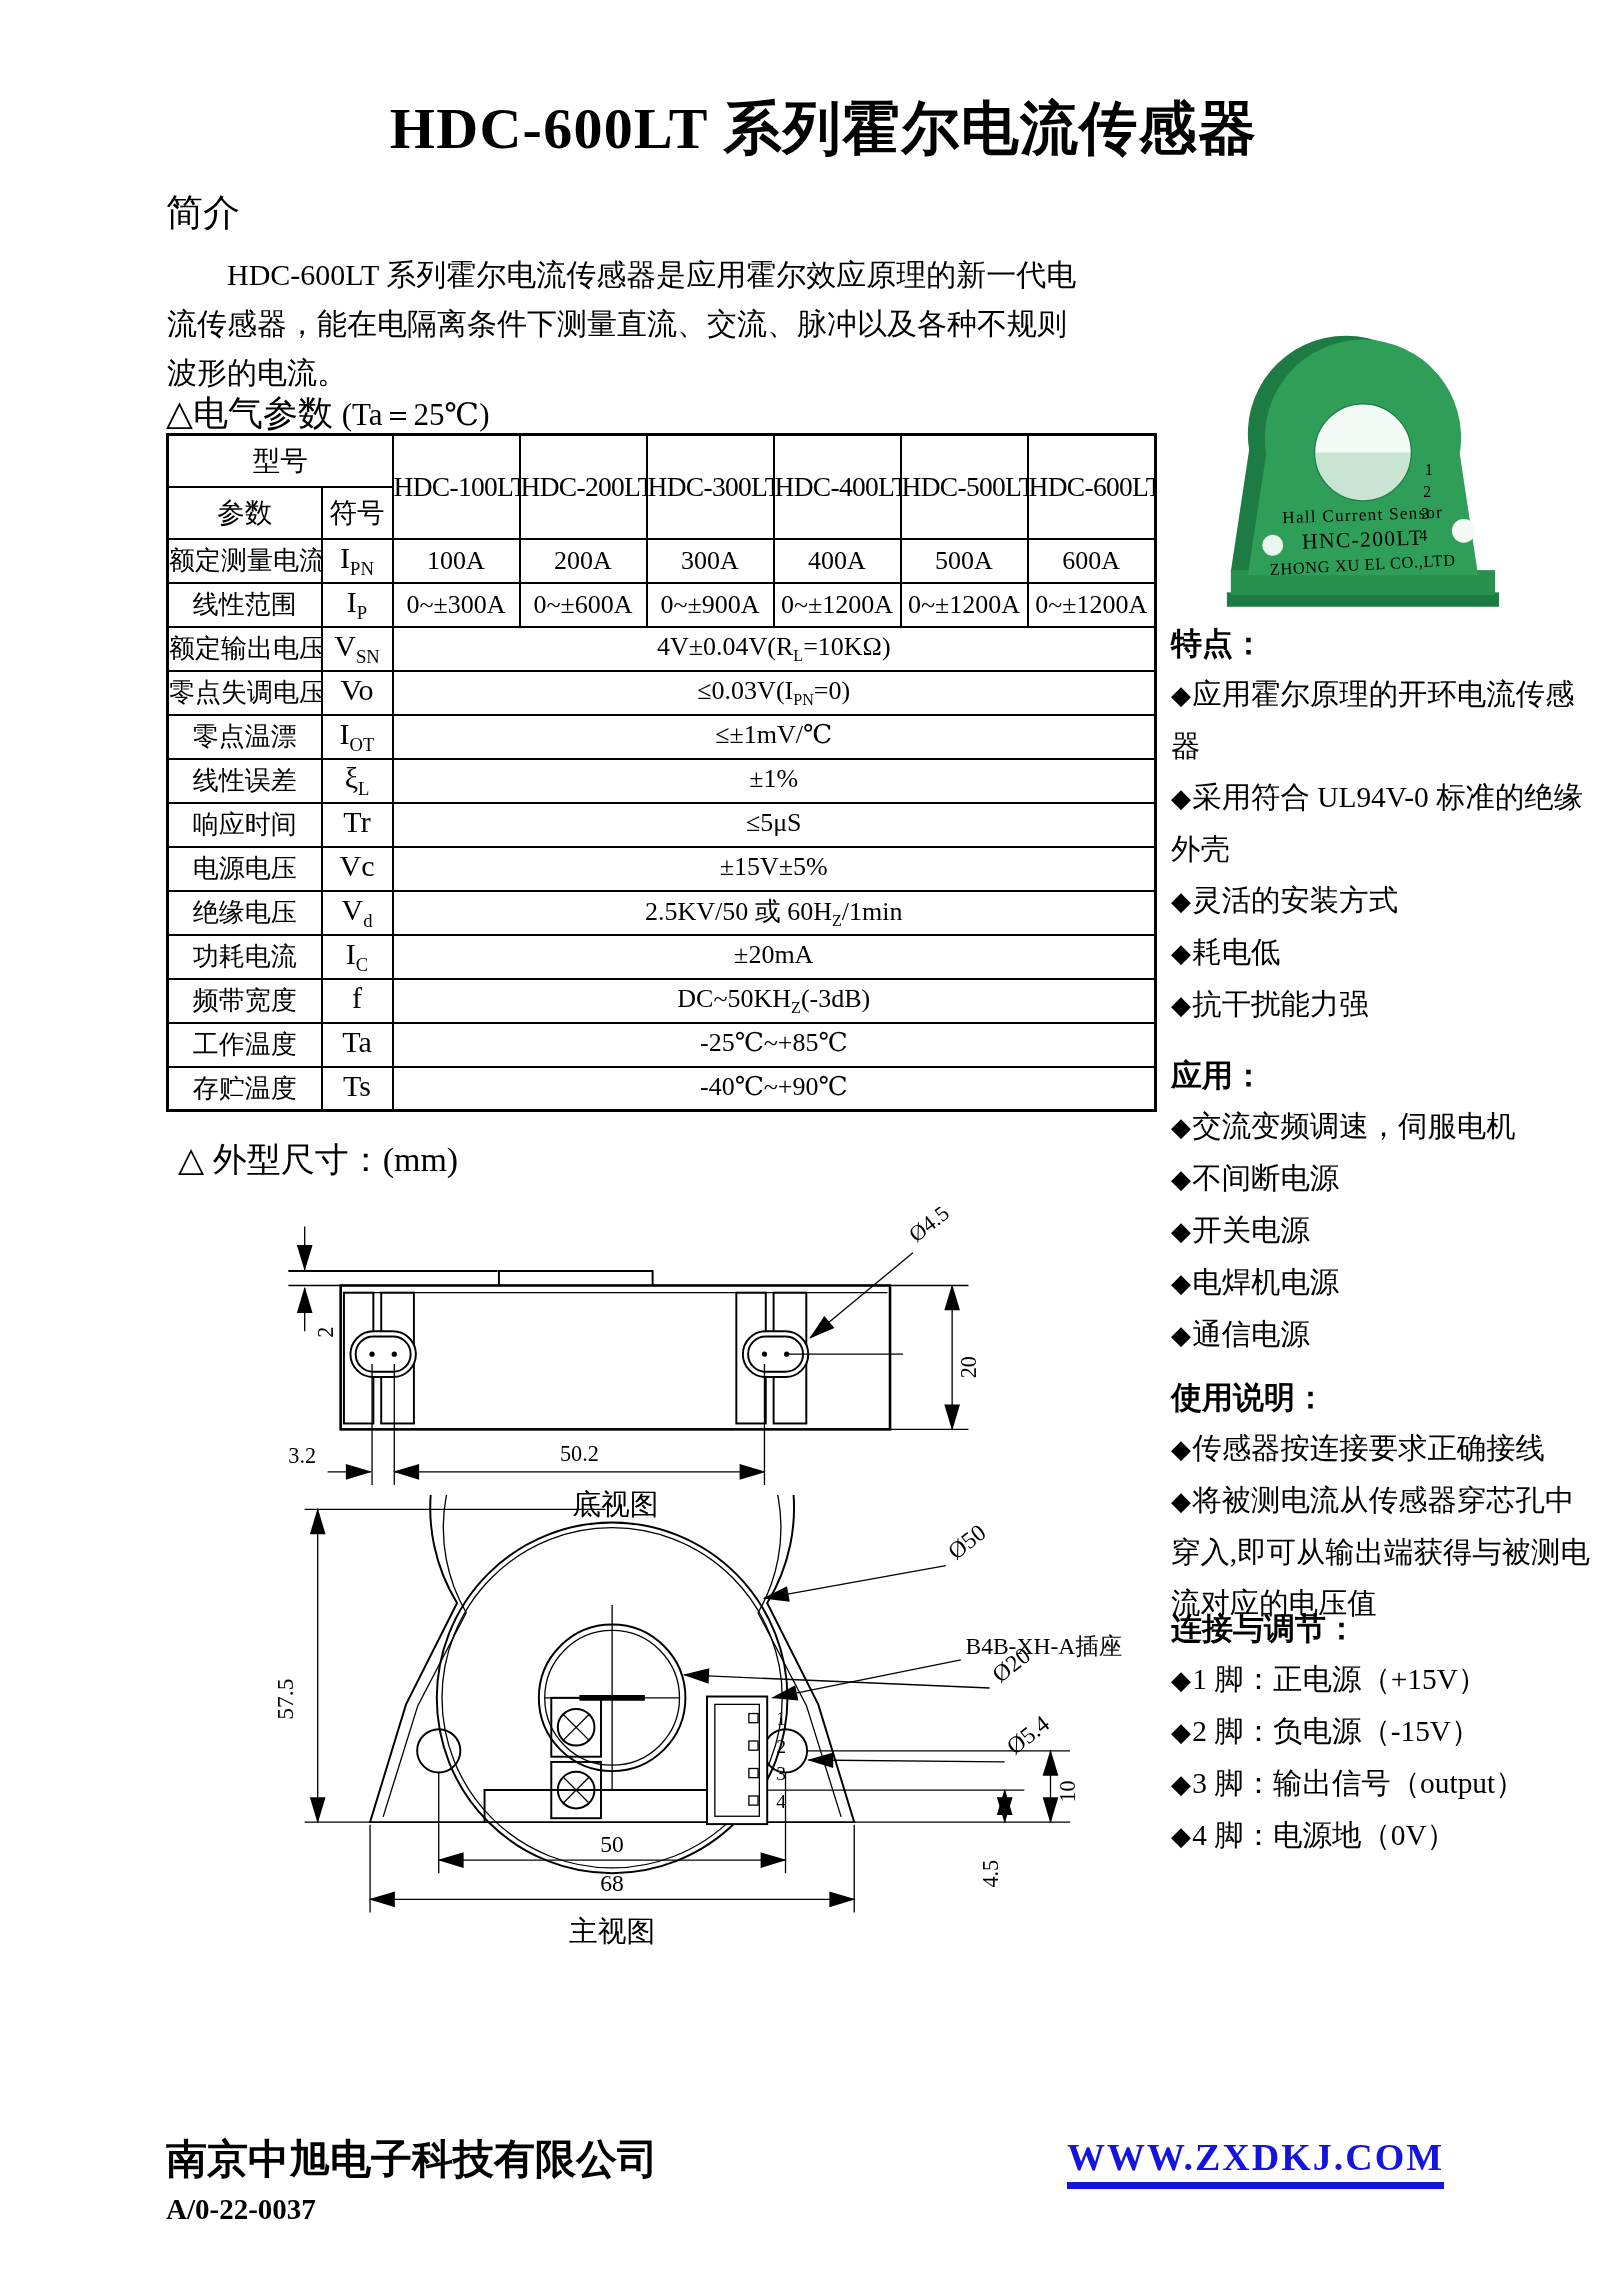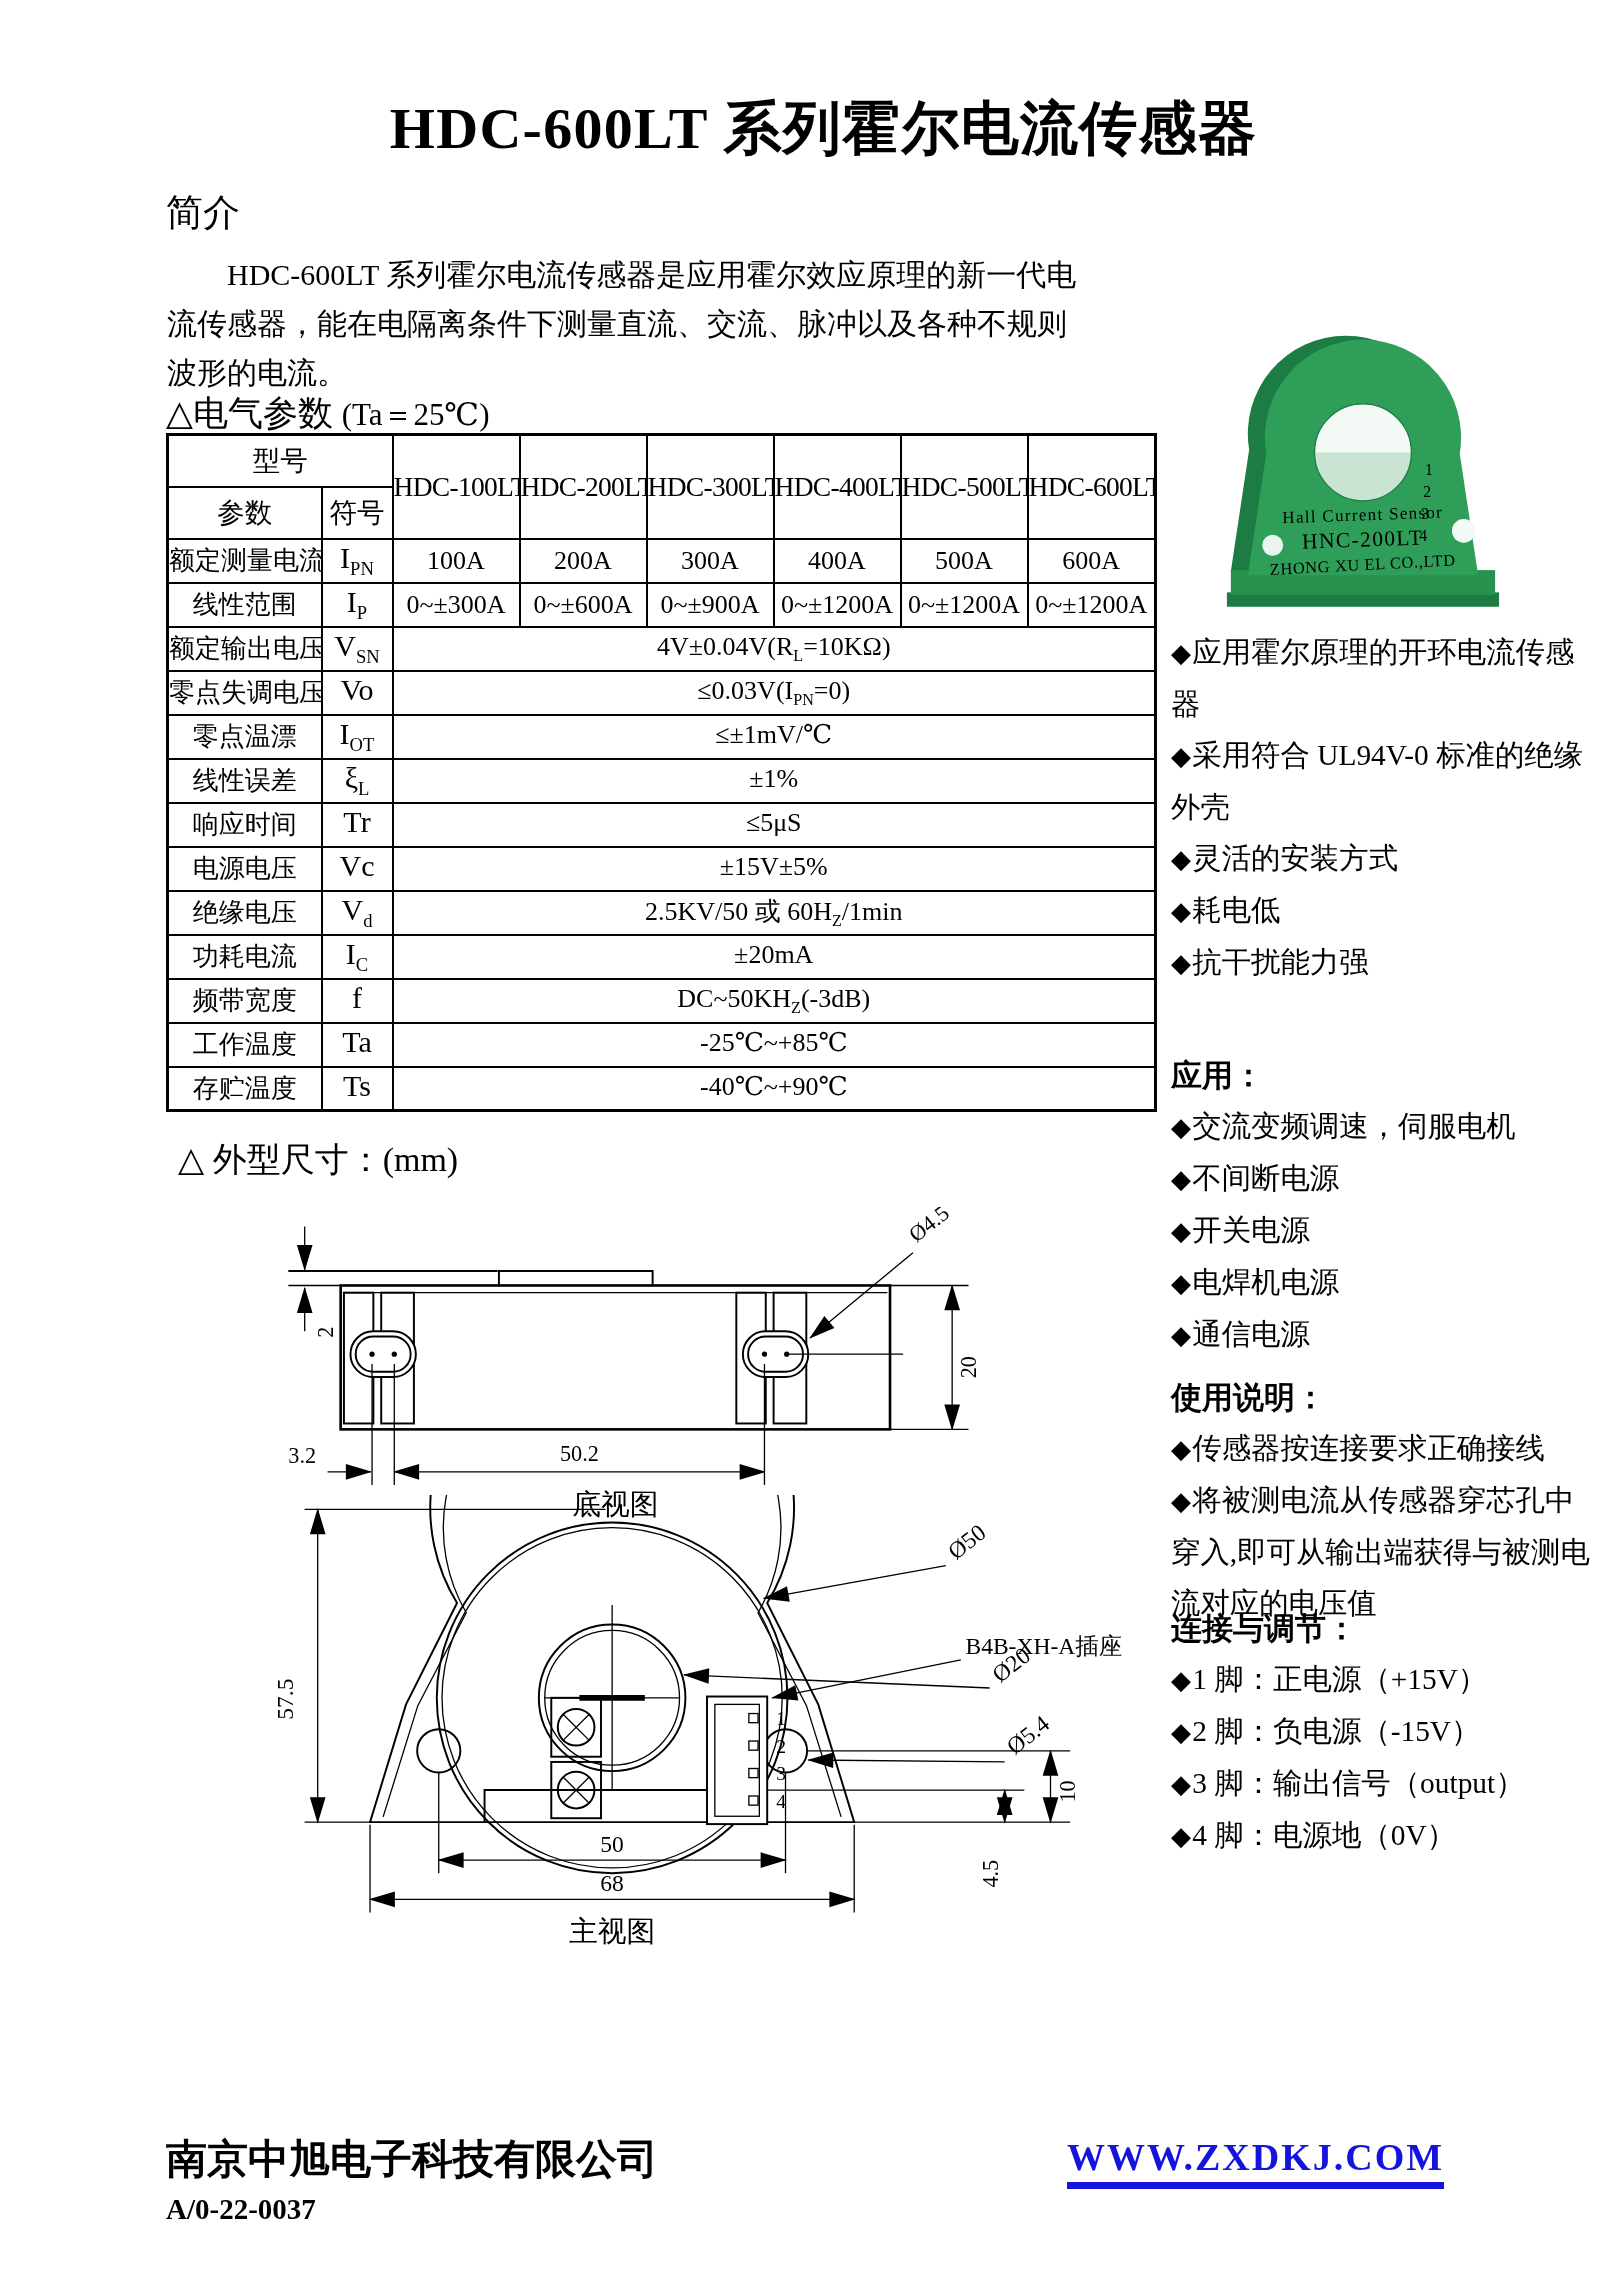--- a/index.html
+++ b/index.html
@@ -180,20 +180,21 @@
     <text x="333" y="244" font-size="24" fill="#1e6f40">1</text>
     <text x="330" y="278" font-size="24" fill="#1e6f40">2</text>
     <text x="327" y="312" font-size="24" fill="#1e6f40">3</text>
     <text x="324" y="346" font-size="24" fill="#1e6f40">4</text>
     <text x="238" y="314" font-size="26" text-anchor="middle" fill="#15261b" letter-spacing="2" transform="rotate(-2 238 314)">Hall Current Sensor</text>
     <text x="238" y="354" font-size="33" text-anchor="middle" fill="#15261b" letter-spacing="2" transform="rotate(-2 238 354)">HNC-200LT</text>
     <text x="238" y="390" font-size="25" text-anchor="middle" fill="#15261b" letter-spacing="1" transform="rotate(-3 238 390)">ZHONG XU EL CO.,LTD</text>
   </svg>
 
   <div class="sec" style="top:623px">
+    <h3>特点：</h3>
     <ul>
       <li class="b">应用霍尔原理的开环电流传感</li>
       <li>器</li>
       <li class="b">采用符合 UL94V-0 标准的绝缘</li>
       <li>外壳</li>
       <li class="b">灵活的安装方式</li>
       <li class="b">耗电低</li>
       <li class="b">抗干扰能力强</li>
     </ul>
   </div>

